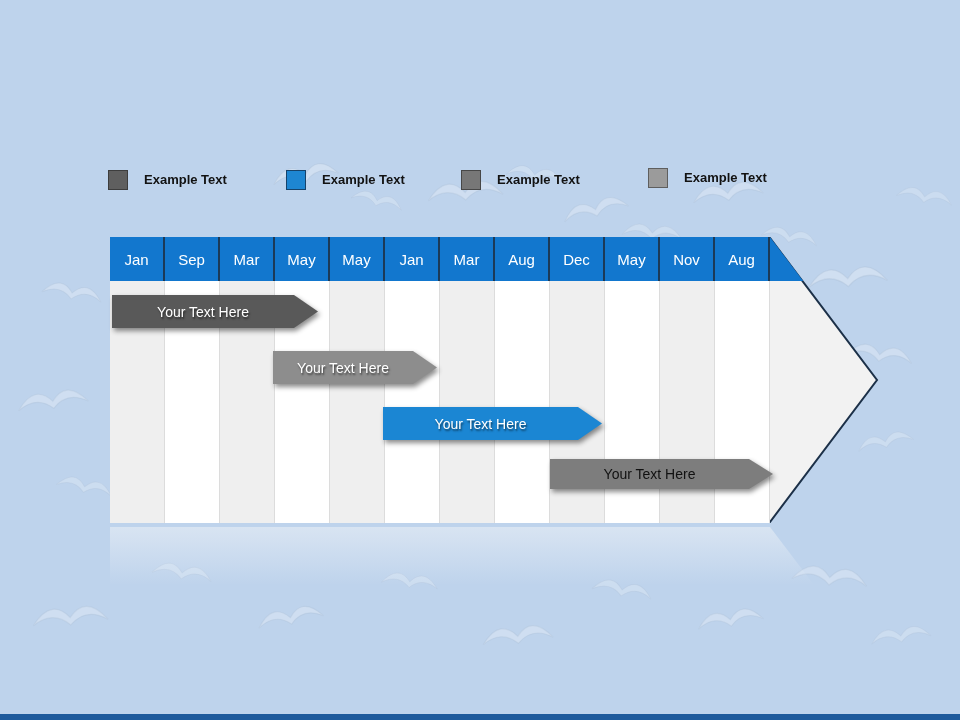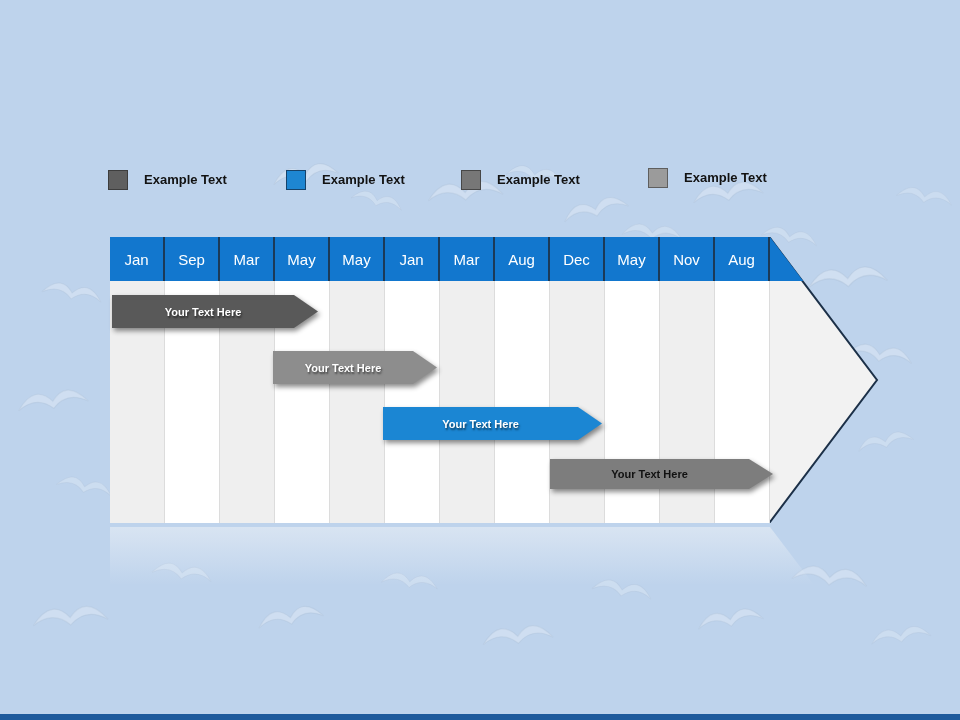--- a/index.html
+++ b/index.html
@@ -52,21 +52,21 @@
   .stripe:nth-child(odd){background:#efefef;}
   .stripe:nth-child(even){background:#ffffff;}
   
   .bar{position:absolute; filter:drop-shadow(2px 3px 2.5px rgba(0,0,0,0.45));}
   .bar-shape{
     width:100%; height:100%;
     clip-path:polygon(0 0, calc(100% - 24px) 0, 100% 50%, calc(100% - 24px) 100%, 0 100%);
     display:flex; align-items:center; justify-content:center;
     box-sizing:border-box; padding-right:24px;
   }
-  .bar-label{font-size:11px; white-space:nowrap;font-weight:bold;}
+  .bar-label{font-size:14px; white-space:nowrap;}
   .light-text .bar-label{text-shadow:1px 1.5px 2px rgba(0,0,0,0.55);}
   
   .reflection{
     position:absolute; left:110px; top:527px; width:768px; height:58px;
     background:linear-gradient(180deg, rgba(238,242,247,0.55), rgba(238,242,247,0));
     clip-path:polygon(0 0, 660px 0, 704px 58px, 0 58px);
   }
   .bottom-bar{
     position:absolute; left:0; bottom:0; width:960px; height:6px;
     background:#1e5a9c;

